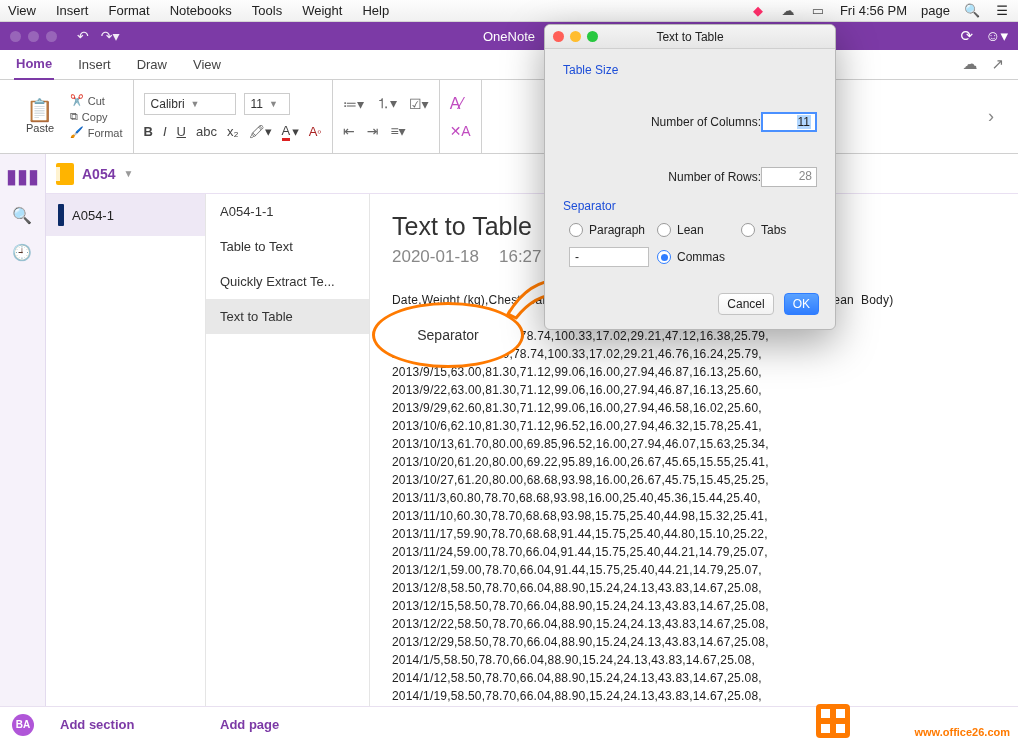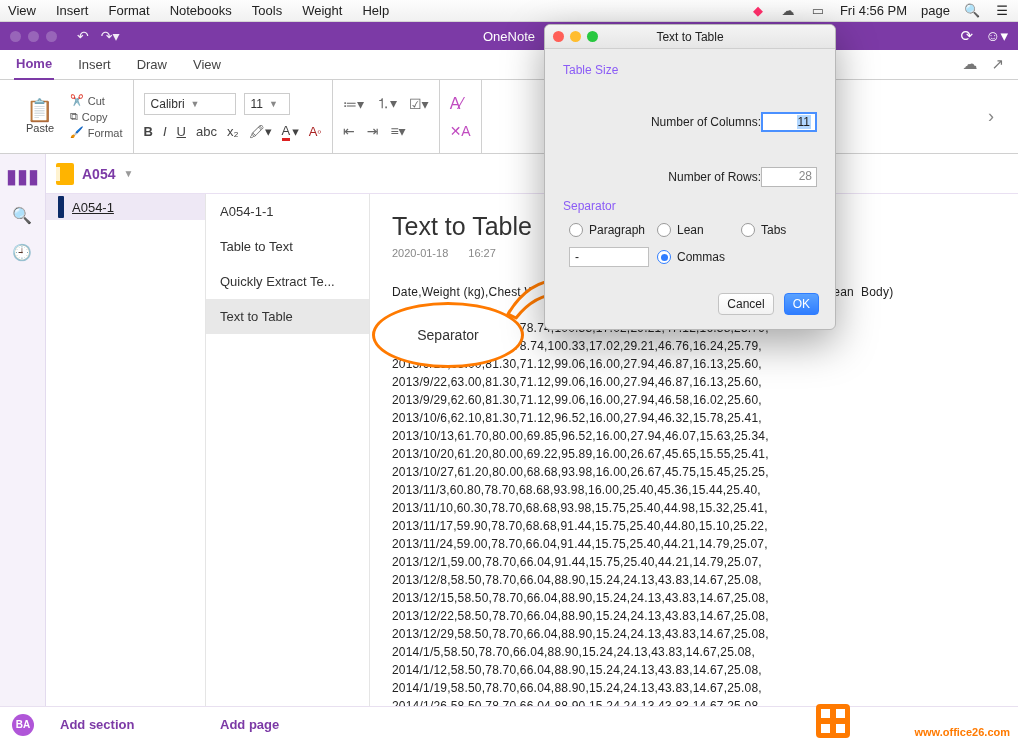--- a/index.html
+++ b/index.html
@@ -64,28 +64,28 @@
   .nb-bar { height:40px; display:flex; align-items:center; padding:0 10px; gap:8px; border-bottom:1px solid #e9e0f2; width:100%; }
   .nb-bar .nb-ic { width:18px; height:22px; background:#ffb400; border-radius:2px; position:relative; }
   .nb-bar .nb-ic::after{content:'';position:absolute;left:0;top:4px;width:4px;height:14px;background:#fff3d0;}
   .nb-name { font-weight:600; color:var(--purple); font-size:14px; }
   .nb-dd { color:#999; font-size:10px; }
 
   .cols { display:flex; flex:1; min-height:0; }
   .navcol { border-right:1px solid #e5e5e5; display:flex; flex-direction:column; }
   .navcol.sec { width:160px; }
   .navcol.pg { width:164px; }
-  .section-item { display:flex; align-items:center; gap:8px; padding:2px 12px; font-size:13px; background:#eee8f5;text-decoration:underline; }
+  .section-item { display:flex; align-items:center; gap:8px; padding:10px 12px; font-size:13px; background:#eee8f5; }
   .section-item .stripe { width:6px; height:22px; background:#0b2a67; border-radius:1px;}
   .page-item { padding:10px 14px; font-size:13px; color:#333; cursor:default; }
   .page-item.active { background:#e8e8e8; }
 
   .content { flex:1; overflow:hidden; padding:18px 22px 4px 22px; position:relative; }
   .pg-title { font-size:25px; color:#333; font-weight:400; margin-bottom:6px; }
-  .pg-meta { font-size:11px; color:#888; display:flex; gap:20px; margin-bottom:24px;}
+  .pg-meta { font-size:17px; color:#888; display:flex; gap:20px; margin-bottom:24px;}
   .csv { font-size:12px; color:#222; white-space:pre; line-height:1.5; letter-spacing:0.2px;}
 
   
   .callout { position:absolute; left:372px; top:302px; width:152px; height:66px; border:3px solid var(--orange); border-radius:50%; background:#fff; display:flex; align-items:center; justify-content:center; font-size:14px; color:#333; z-index:5;}
   .callout-tail { position:absolute; left:506px; top:280px; width:54px; height:40px; z-index:5; }
   .callout-tail svg { overflow:visible; }
 
   
   .footer { height:36px; display:flex; align-items:center; border-top:1px solid #e8e0f0; background:#fff; }
   .footer .rail-sp { width:46px; display:flex; align-items:center; justify-content:center; }
@@ -102,21 +102,21 @@
   .wm-logo { position:absolute; right:168px; bottom:4px; width:34px; height:34px; border-radius:4px; background:#ff7a00; display:flex; align-items:center; justify-content:center; z-index:4;}
   .wm-logo .sq { width:9px; height:9px; background:#fff; position:absolute; }
 
   
   .modal { position:absolute; left:544px; top:24px; width:292px; background:var(--mac-bg); border:1px solid #b8b8b8; border-radius:6px; box-shadow:0 14px 40px rgba(0,0,0,.35); z-index:20; font-size:12px; color:#222; overflow:hidden;}
   .modal-title { height:24px; display:flex; align-items:center; justify-content:center; position:relative; background:linear-gradient(#f4f4f4,#e6e6e6); border-bottom:1px solid #cfcfcf; font-size:12px;}
   .modal-dots { position:absolute; left:8px; display:flex; gap:6px;}
   .mdot { width:11px; height:11px; border-radius:50%; }
   .mdot.r{background:#ff5f57;} .mdot.y{background:#ffbd2e;} .mdot.g{background:#28c840;}
   .modal-body { padding:14px 18px 14px; }
-  .mgroup-label { font-size:12px; color:#8b5cf6; margin-bottom:10px; }
+  .mgroup-label { font-size:12px; color:#1d4ed8; margin-bottom:10px; }
   .mrow { display:flex; align-items:center; justify-content:flex-end; margin-bottom:10px; padding-left:10px;margin-top:35px;}
   .mrow label { font-size:12px; }
   .minput { width:56px; height:20px; border:1px solid #b8b8b8; background:#fff; text-align:right; padding:1px 4px; font-size:12px; }
   .minput.focus { border:2px solid #4a90ff; background:#fff; }
   .minput.focus span { background:var(--selection); padding:0 1px;}
   .sep-grid { display:grid; grid-template-columns:1fr 1fr 1fr; row-gap:10px; column-gap:8px; align-items:center; padding-left:6px;}
   .radio { display:flex; align-items:center; gap:6px; font-size:12px;}
   .rdot { width:14px; height:14px; border:1px solid #9a9a9a; border-radius:50%; background:#fff; display:flex; align-items:center; justify-content:center;}
   .rdot.checked { border-color:#2f7dff; }
   .rdot.checked::after { content:''; width:7px; height:7px; border-radius:50%; background:#2f7dff; }

